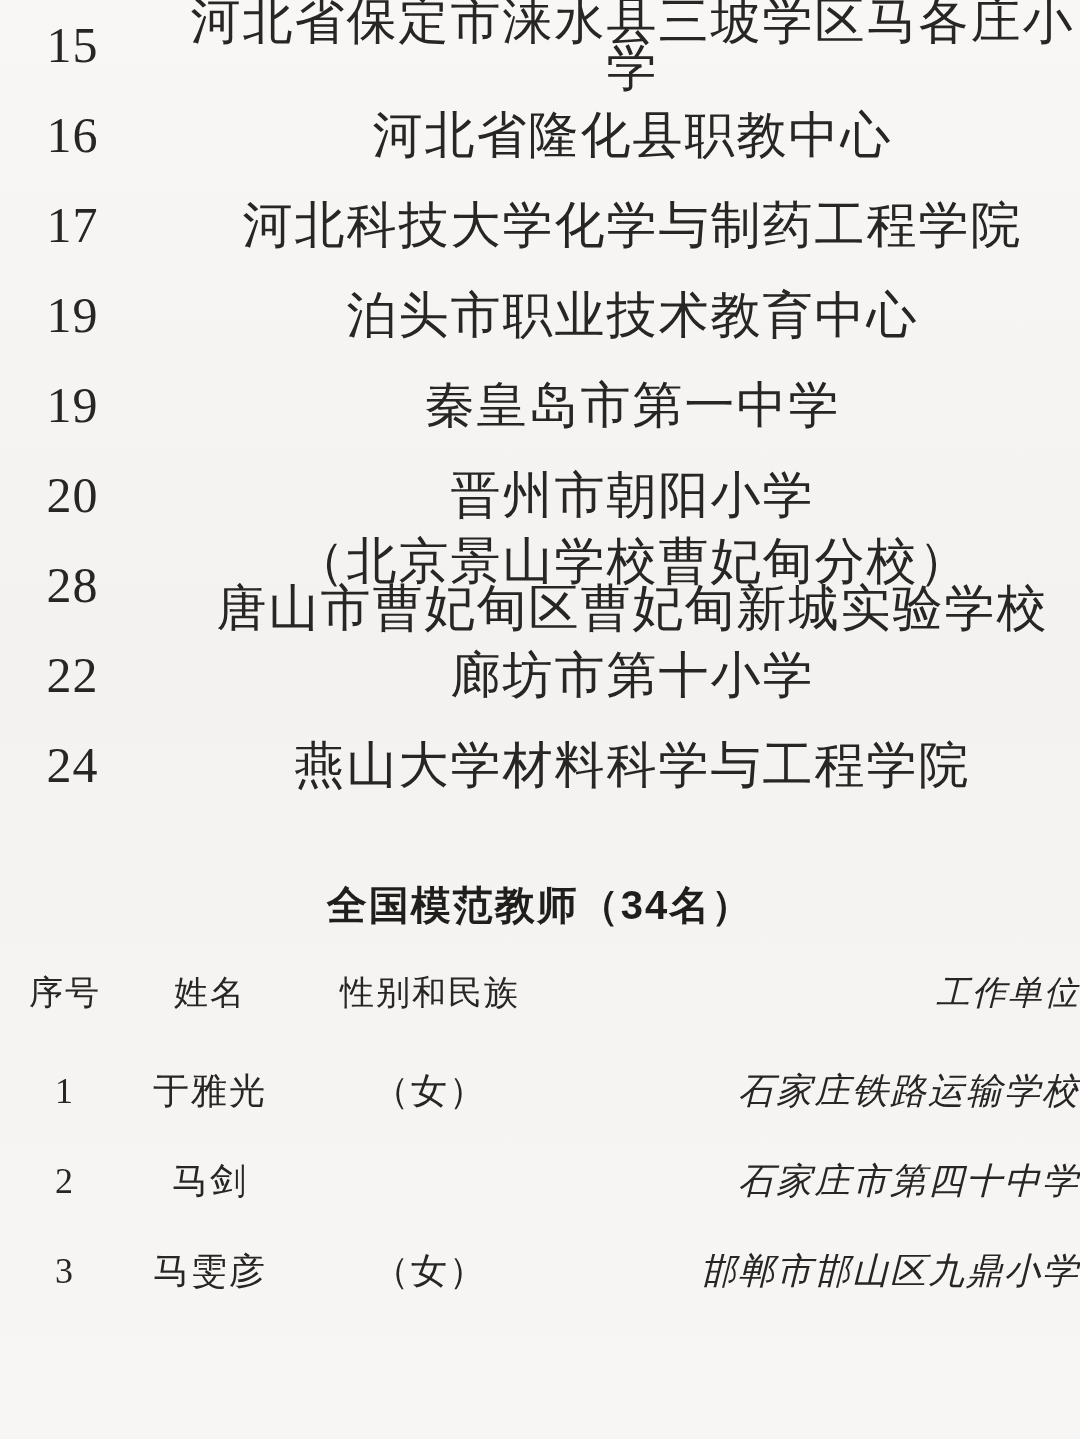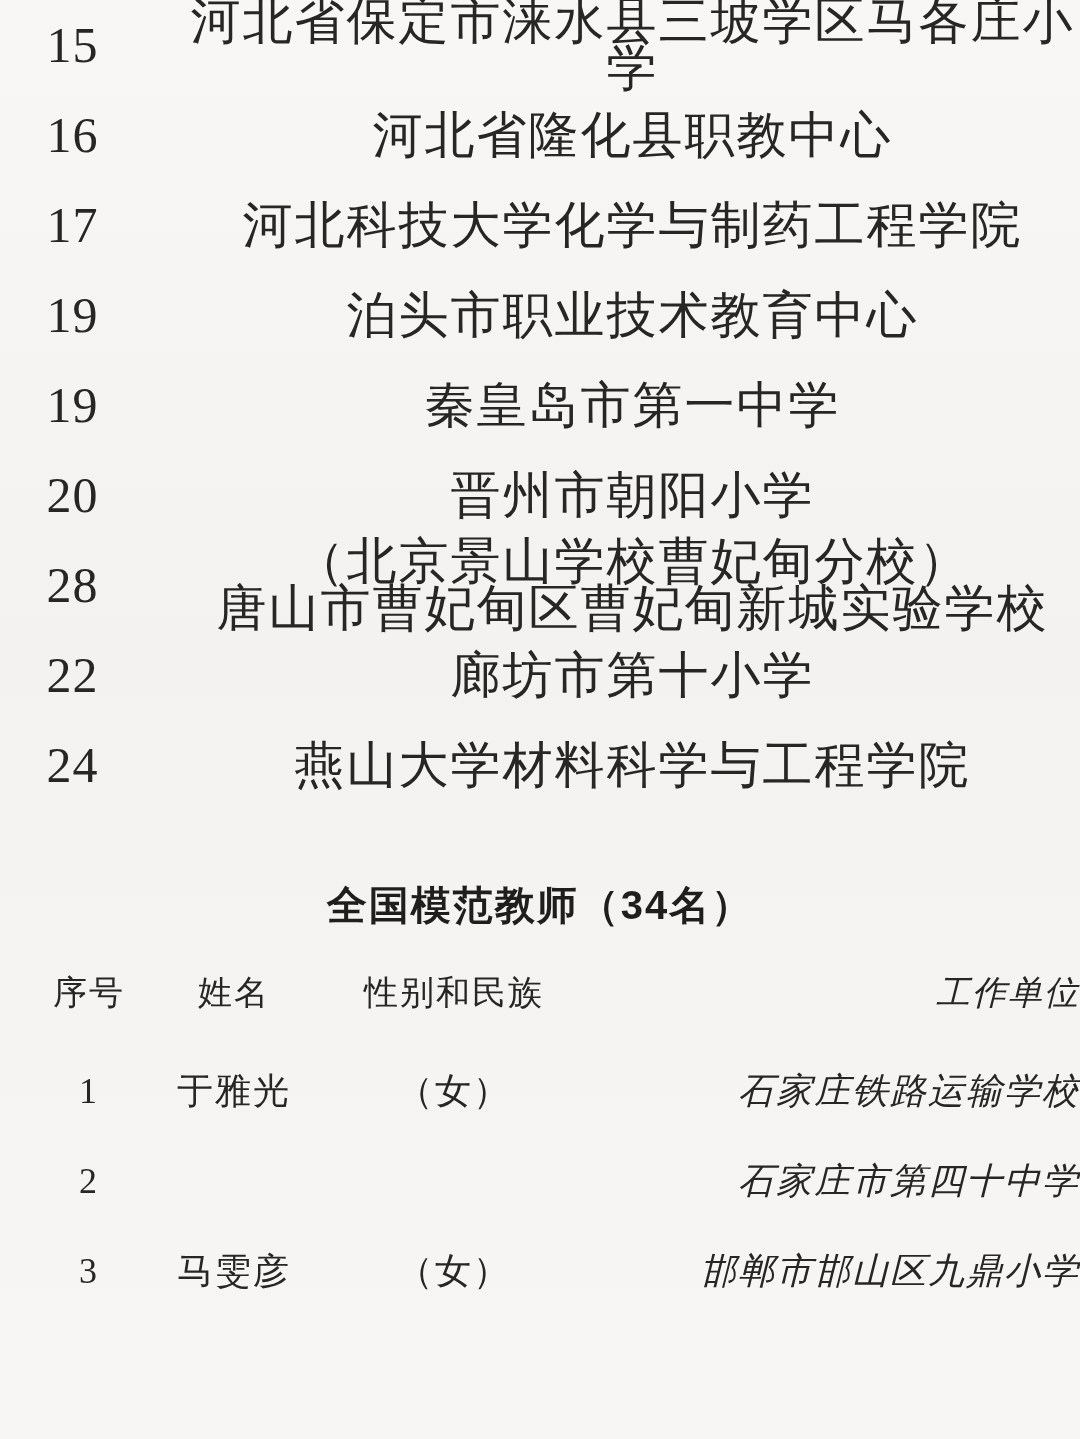--- a/index.html
+++ b/index.html
@@ -53,21 +53,21 @@
     font-size: 36px;
     letter-spacing: 2px;
   }
   .t-header {
     margin-top: 50px;
     height: 36px;
     font-size: 34px;
   }
   .t-data { height: 90px; }
   .t-data.first { margin-top: 35px; }
-  .tc1 { flex: none; width: 130px; text-align: center; padding-left: 24px; }
+  .tc1 { flex: none; width: 130px; text-align: center; }
   .tc2 { flex: none; width: 160px; text-align: center; }
   .tc3 { flex: none; width: 280px; text-align: center; }
   .tc4 { flex: 1; text-align: right; padding-left: 50px; font-style: italic; }
 </style>
 </head>
 <body>
 
 <div class="page">
 
   <div>
@@ -152,20 +152,21 @@
 
     <div class="t-row t-data first">
       <div class="tc1">1</div>
       <div class="tc2">于雅光</div>
       <div class="tc3">（女）</div>
       <div class="tc4">石家庄铁路运输学校</div>
     </div>
 
     <div class="t-row t-data">
       <div class="tc1">2</div>
+      <div class="tc2">马剑</div>
       <div class="tc3"></div>
       <div class="tc4">石家庄市第四十中学</div>
     </div>
 
     <div class="t-row t-data">
       <div class="tc1">3</div>
       <div class="tc2">马雯彦</div>
       <div class="tc3">（女）</div>
       <div class="tc4">邯郸市邯山区九鼎小学</div>
     </div>

